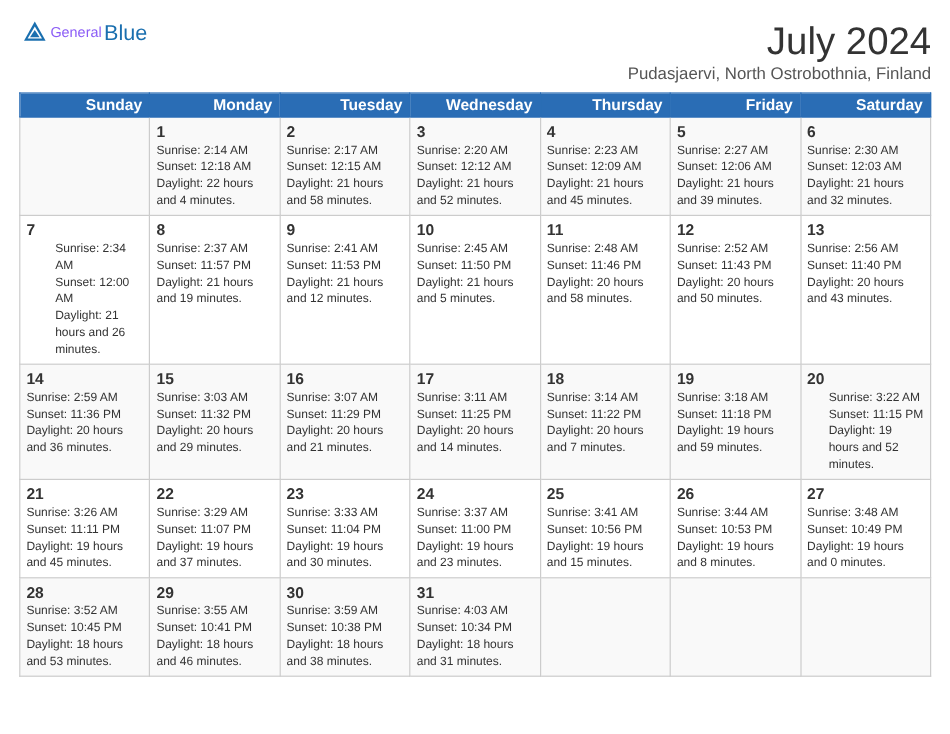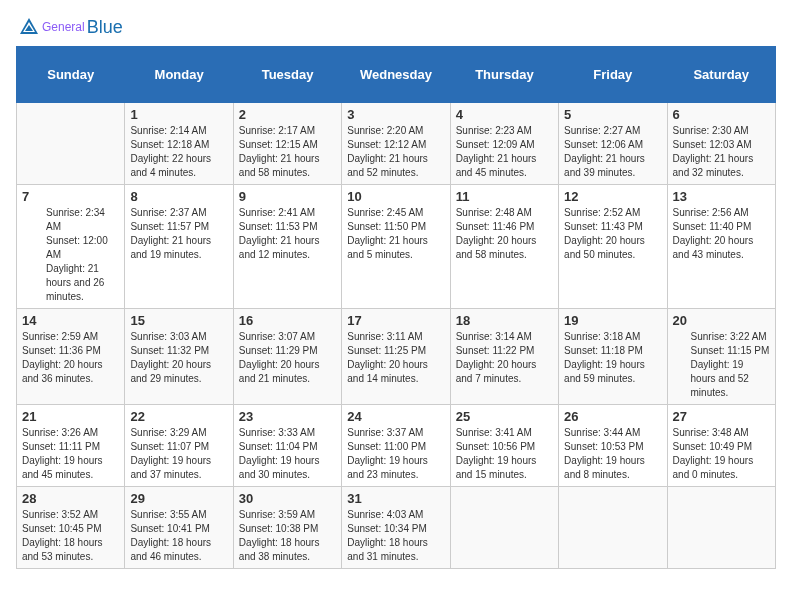--- a/index.html
+++ b/index.html
@@ -49,22 +49,22 @@
       color: #555;
     }
     table {
       width: 100%;
       border-collapse: collapse;
       font-size: 11px;
     }
     thead tr th {
       background-color: #2a6db5;
       color: #fff;
-      text-align: center;
-      padding: 20px 6px;
+      text-align: right;
+      padding: 2px 6px;
       font-size: 13px;
       font-weight: bold;
       border: 1px solid #2a6db5;
     }
     tbody tr td {
       border: 1px solid #ccc;
       vertical-align: top;
       padding: 4px 5px;
       width: 107px;
       min-height: 80px;
@@ -98,20 +98,22 @@
   <div class="logo">
     <svg class="logo-icon" viewBox="0 0 22 22">
       <polygon points="11,2 20,18 2,18" fill="#1a6faf"></polygon>
       <polygon points="11,6 17,16 5,16" fill="#fff"></polygon>
       <polygon points="11,9 15,15 7,15" fill="#1a6faf"></polygon>
     </svg>
     <span class="logo-text-general">General</span>
     <span class="logo-text-blue">Blue</span>
   </div>
   <div class="title-block">
+    <div class="month-year">July 2024</div>
+    <div class="location">Pudasjaervi, North Ostrobothnia, Finland</div>
   </div>
 </div>
 
 <table>
   <thead>
     <tr>
     <th>Sunday</th>
         <th>Monday</th>
         <th>Tuesday</th>
         <th>Wednesday</th>

